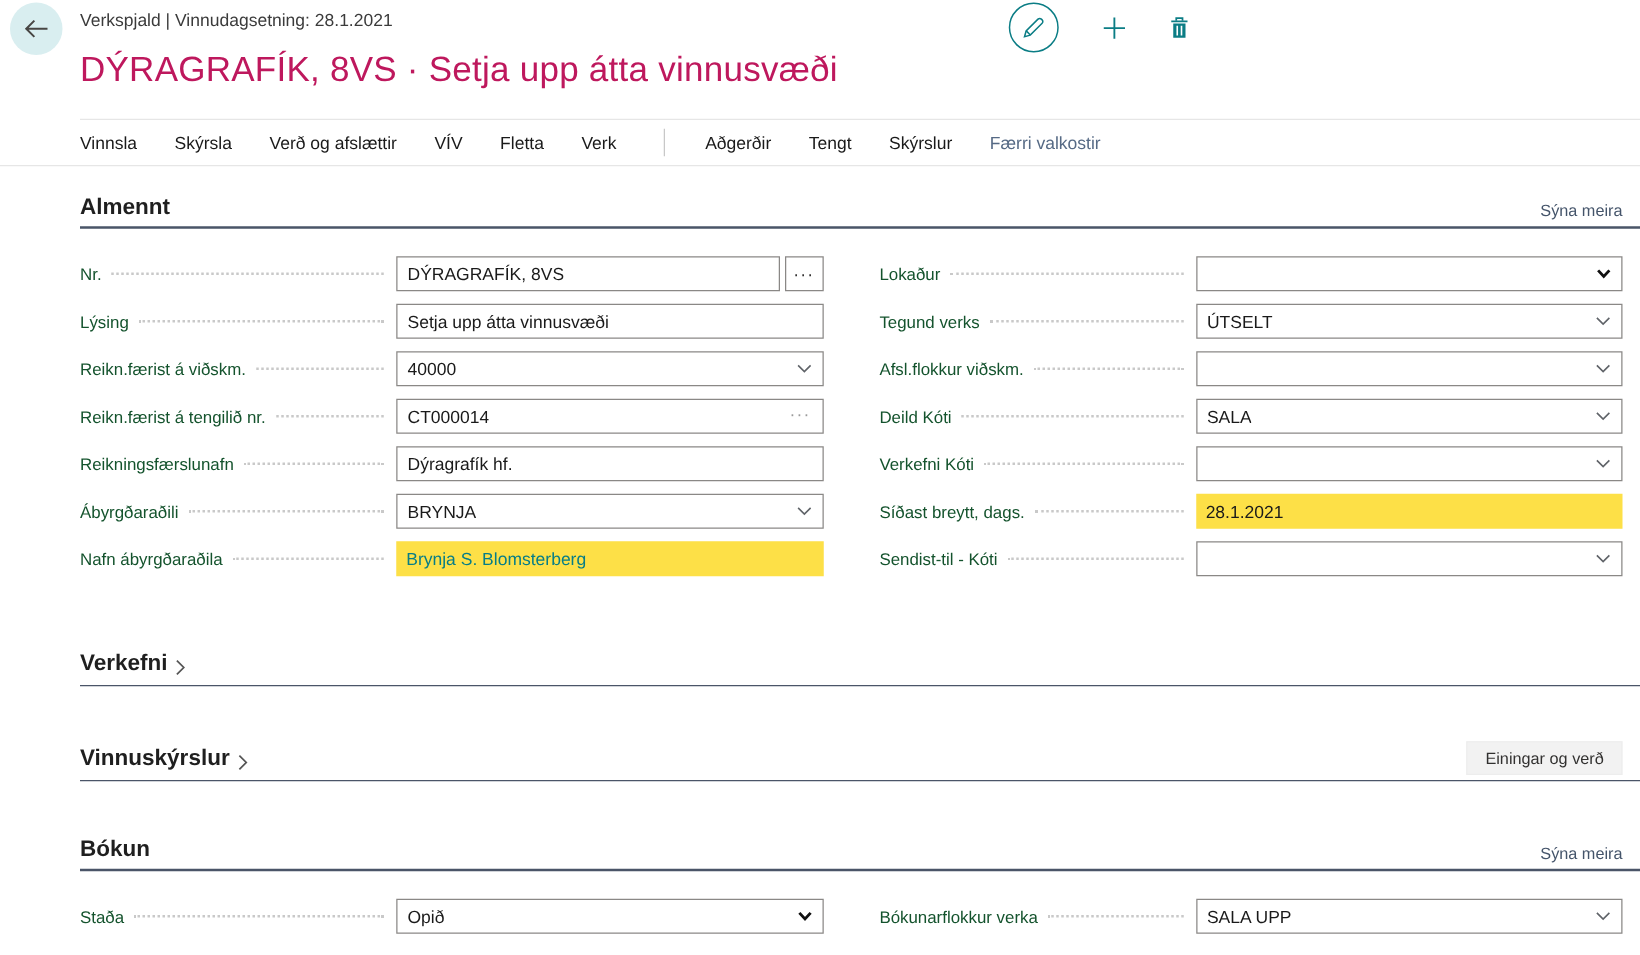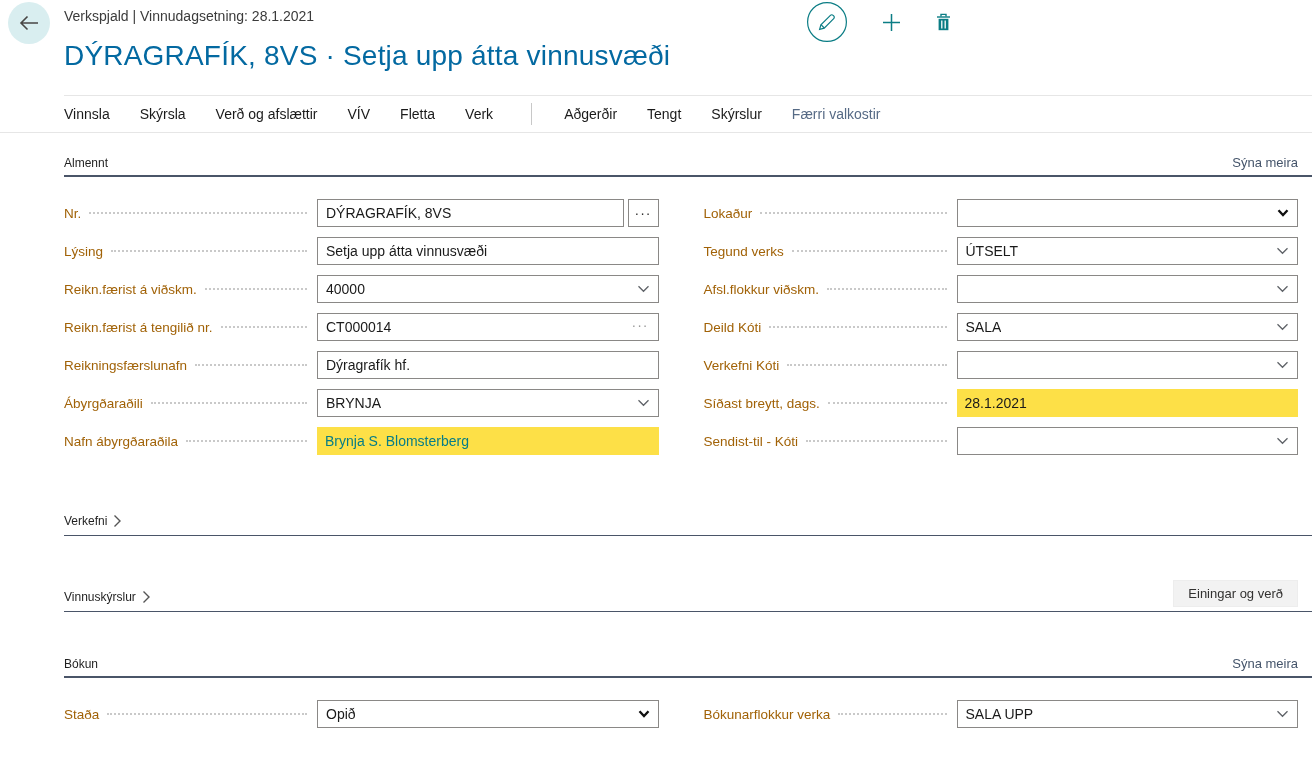--- a/index.html
+++ b/index.html
@@ -6,51 +6,51 @@
   html,body { width:1312px; height:764px; background:#fff; overflow:hidden;
               font-family:"Liberation Sans", sans-serif; color:#1a1a1a; }
 
   
   .top { position:relative; height:96px; }
   .back-btn { position:absolute; left:8px; top:2px; width:42px; height:42px;
               border-radius:50%; background:#d9eef0; display:flex;
               align-items:center; justify-content:center; cursor:pointer; }
   .breadcrumb { position:absolute; left:64px; top:8px; font-size:14px; color:#3b3b3b; }
   .page-title { position:absolute; left:64px; top:40px; font-size:28px;
-                font-weight:300; letter-spacing:.2px; color:#0369a1; white-space:nowrap; }
+                font-weight:300; letter-spacing:.2px; color:#be185d; white-space:nowrap; }
   .top-actions { position:absolute; left:806px; top:0; height:44px;
                  display:flex; align-items:center; gap:34px; }
   .icon-btn { background:none; border:none; cursor:pointer; display:flex;
               align-items:center; justify-content:center; padding:0; }
   .top-rule { position:absolute; left:64px; right:0; bottom:0; border-top:1px solid #e6e6e6; }
 
   
   .menubar { height:37px; padding-left:64px; display:flex; align-items:center;
              border-bottom:1px solid #e6e6e6; }
   .menu-item { font-size:14px; color:#1a1a1a; margin-right:30px; cursor:pointer; white-space:nowrap; }
   .menu-sep { width:1px; height:22px; background:#c8c8c8; margin:0 32px 0 8px; }
   .menu-more { font-size:14px; color:#566a85; cursor:pointer; }
 
   
   .page-body { padding-left:64px; }
   .sec-head { display:flex; align-items:flex-end; justify-content:space-between;
               padding:0 14px 5px 0; border-bottom:2px solid #4a5568; }
   .sec-head.thin { border-bottom-width:1px; padding-bottom:7px; }
   .sec-title-wrap { display:flex; align-items:flex-end; gap:6px; cursor:pointer; }
-  .sec-title { font-size:12px; font-weight:400; color:#1f1f1f; }
+  .sec-title { font-size:18px; font-weight:700; color:#1f1f1f; }
   .show-more { font-size:13px; color:#44546a; cursor:pointer; }
   .sec-btn { background:#f2f2f2; border:1px solid #ededed; font-family:inherit;
              font-size:13px; color:#323130; padding:5px 14px; cursor:pointer; margin-bottom:-3px; }
 
   
   .fields { display:grid; grid-template-columns:1fr 1fr; column-gap:45px;
             padding-right:14px; margin-top:22px; }
   .field-row { display:flex; align-items:center; height:28px; margin-bottom:10px; }
   .label-wrap { width:253px; min-width:253px; display:flex; align-items:center; }
-  .f-label { font-size:13.5px; color:#a16207; white-space:nowrap; }
+  .f-label { font-size:13.5px; color:#14532d; white-space:nowrap; }
   .leader { flex:1; border-top:2px dotted #c9c9c9; margin:0 10px 0 8px; }
   .control { flex:1; display:flex; align-items:flex-start; height:28px; }
   .box { flex:1; height:28px; border:1px solid #8a8886; background:#fff;
          display:flex; align-items:center; position:relative; padding:0 22px 0 8px;
          font-size:14px; color:#1a1a1a; }
   .box .chev { position:absolute; right:8px; top:50%; transform:translateY(-50%); display:flex; }
   .box .in-ellipsis { position:absolute; right:9px; top:42%; transform:translateY(-50%);
                       color:#9a9a9a; font-size:14px; letter-spacing:1px; cursor:pointer; }
   .box.readonly { border:none; background:#fde047; }
   .link-val { color:#067d87; cursor:pointer; }

